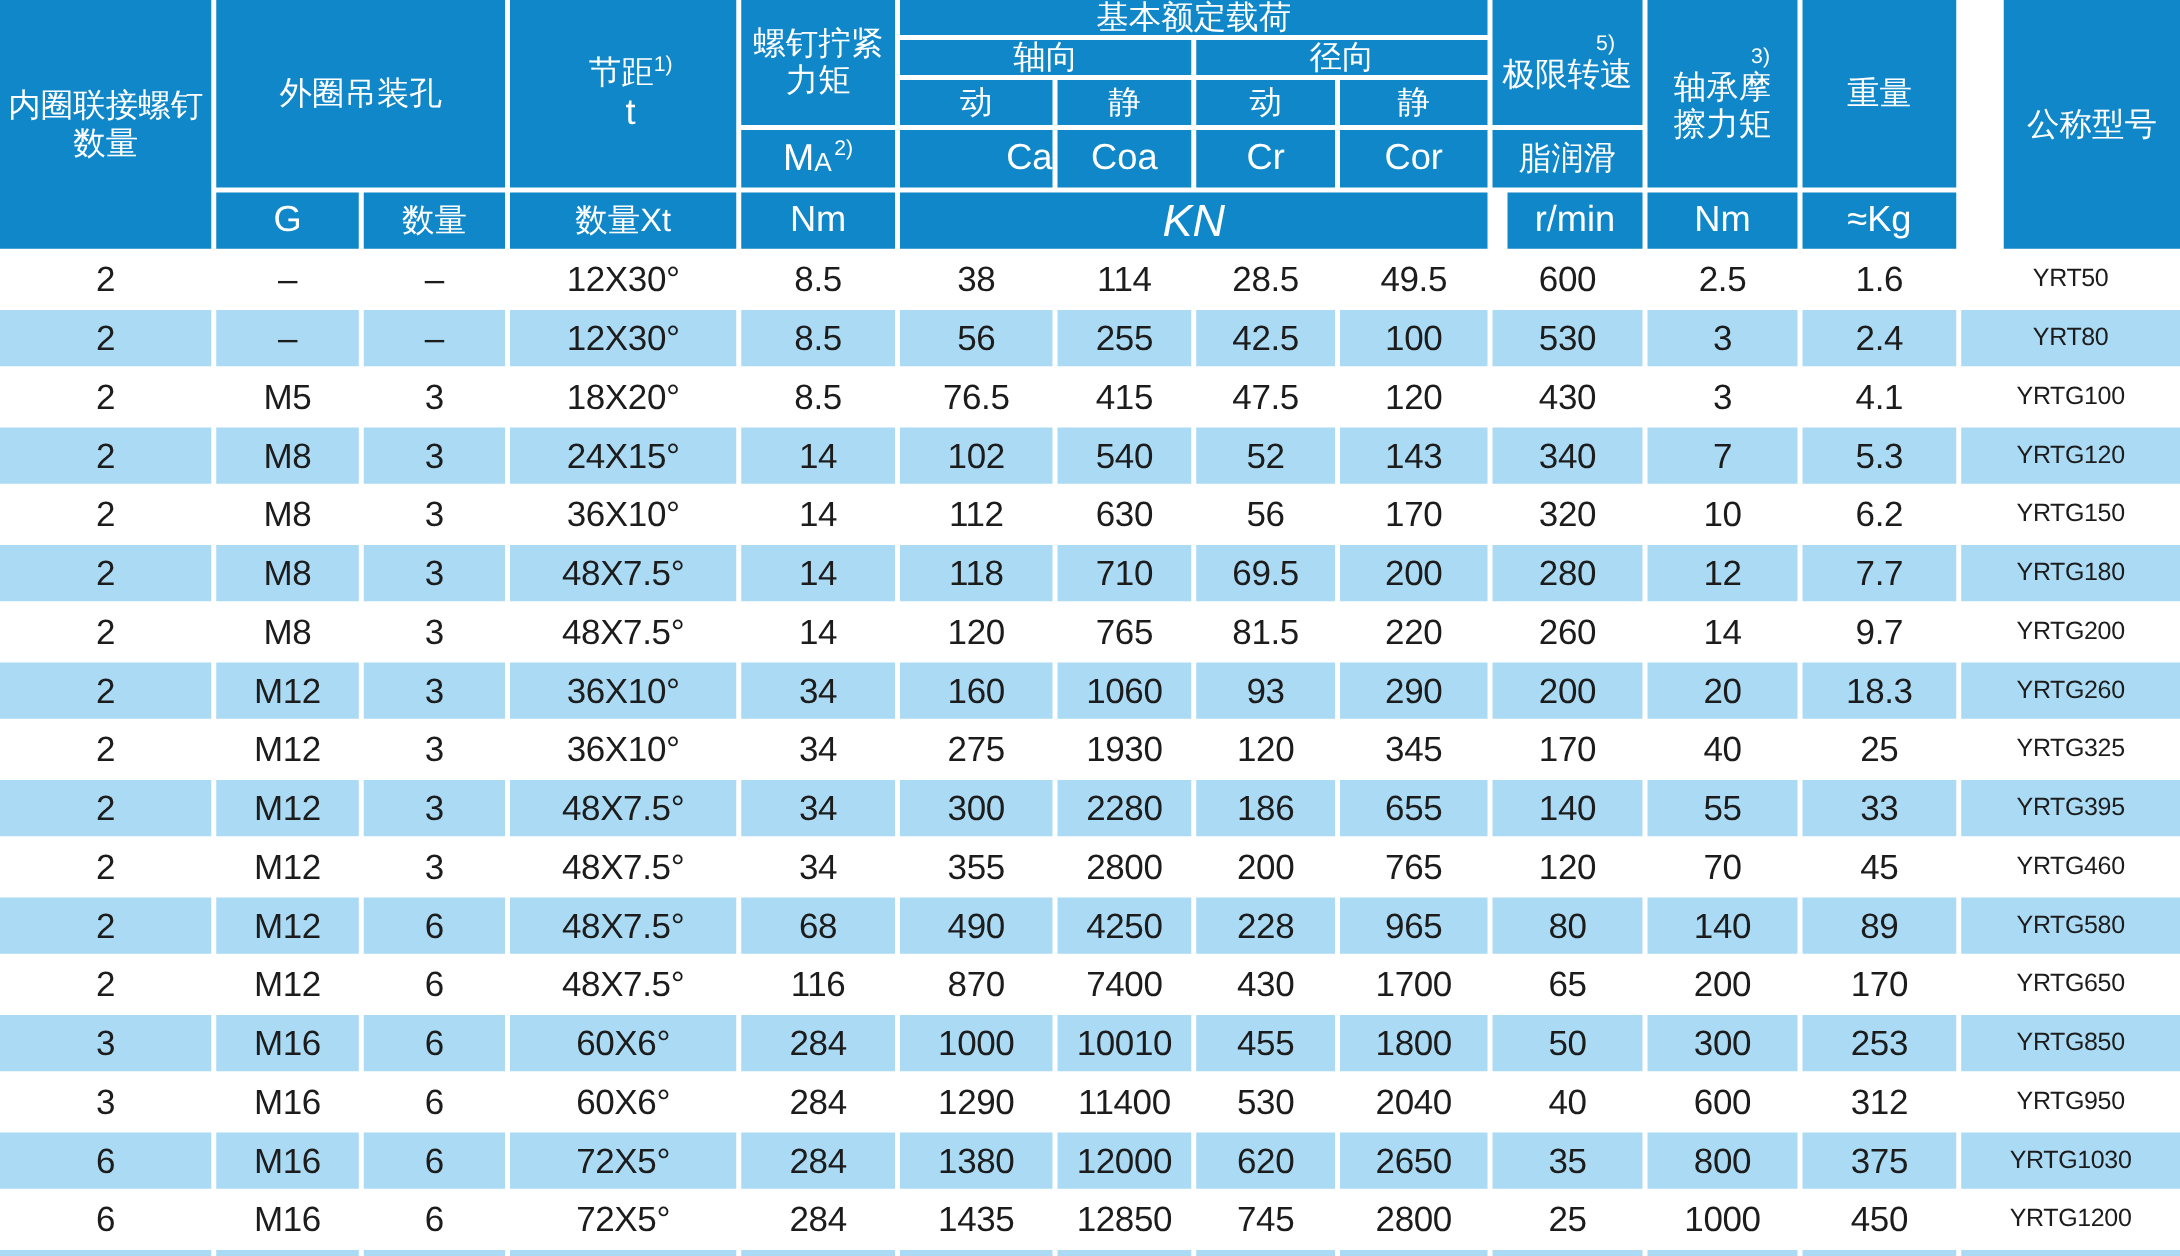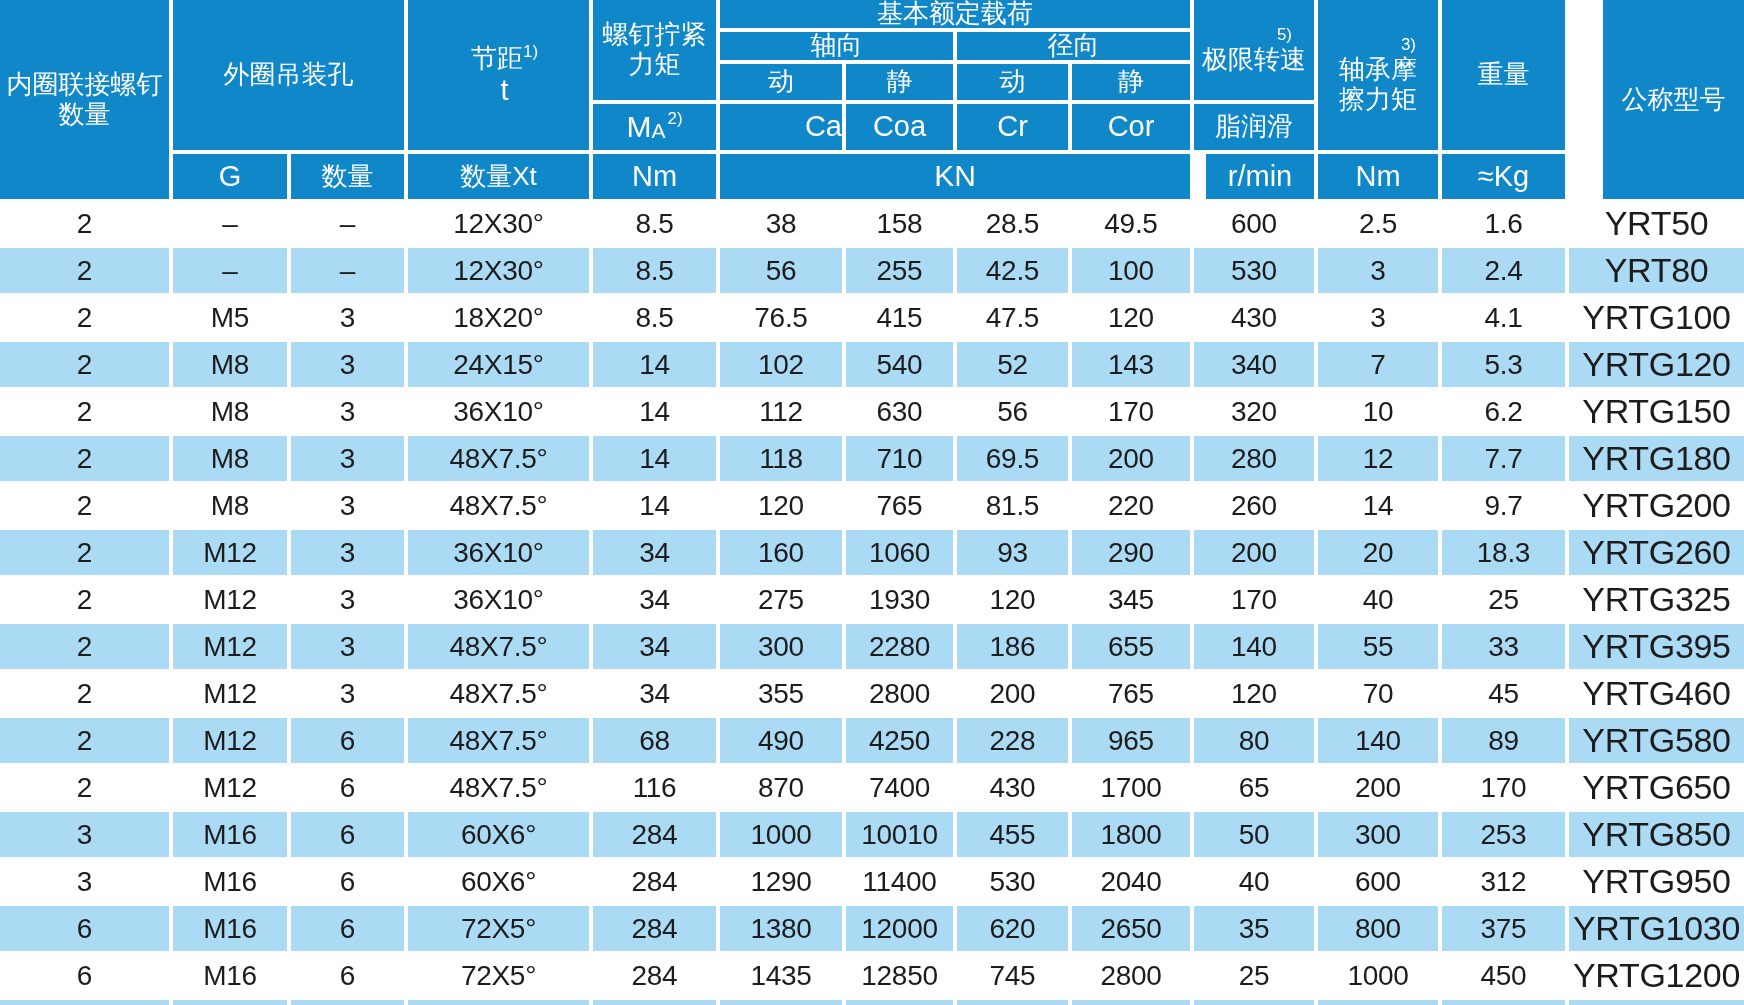--- a/index.html
+++ b/index.html
@@ -48,21 +48,21 @@
     text-align:right;
     padding-right:22px;
     font-size:17px;
     line-height:1;
     margin-bottom:2px;
   }
   .ma-wrap{display:flex;align-items:flex-start;}
   .ma-m{font-size:30px;line-height:1;}
   .ma-a{font-size:21px;line-height:1;margin-top:8px;}
   .ma-sup{font-size:17px;line-height:1;margin-top:-2px;margin-left:2px;}
-  .kn{font-size:30px;}
+  .kn{font-size:36px;font-style:italic;}
   
   .h-inner   {grid-column:1;   grid-row:1/6;}
   .h-holes   {grid-column:2/4; grid-row:1/5;}
   .h-pitch   {grid-column:4;   grid-row:1/5;padding-left:12px;}
   .h-torque  {grid-column:5;   grid-row:1/4;}
   .h-load    {grid-column:6/10;grid-row:1;}
   .h-axial   {grid-column:6/8; grid-row:2;}
   .h-radial  {grid-column:8/10;grid-row:2;}
   .h-dyn1    {grid-column:6;   grid-row:3;}
   .h-stat1   {grid-column:7;   grid-row:3;}
@@ -94,21 +94,21 @@
   }
   .row .cell{
     display:flex;
     align-items:center;
     justify-content:center;
     height:100%;
     font-size:28px;
     color:var(--text-dark);
     letter-spacing:-0.3px;
   }
-  .row .cell.model{font-size:34px;}
+  .row .cell.model{font-size:20px;}
   .row.alt .cell{background:var(--row-blue);}
   .row.partial{height:7px;margin-bottom:0;}
   .row.partial .cell{background:var(--row-blue);}
 </style>
 </head>
 <body>
 
 <div class="table-container">
 
   <div class="grid header">
@@ -213,21 +213,21 @@
   </div>
 
   <div class="body-rows">
       <div class="grid row">
         <div class="cell">2</div>
         <div class="cell">–</div>
         <div class="cell">–</div>
         <div class="cell">12X30°</div>
         <div class="cell">8.5</div>
         <div class="cell">38</div>
-        <div class="cell">158</div>
+        <div class="cell">114</div>
         <div class="cell">28.5</div>
         <div class="cell">49.5</div>
         <div class="cell">600</div>
         <div class="cell">2.5</div>
         <div class="cell">1.6</div>
         <div class="cell model">YRT50</div>
       </div>
       <div class="grid row alt">
         <div class="cell">2</div>
         <div class="cell">–</div>

